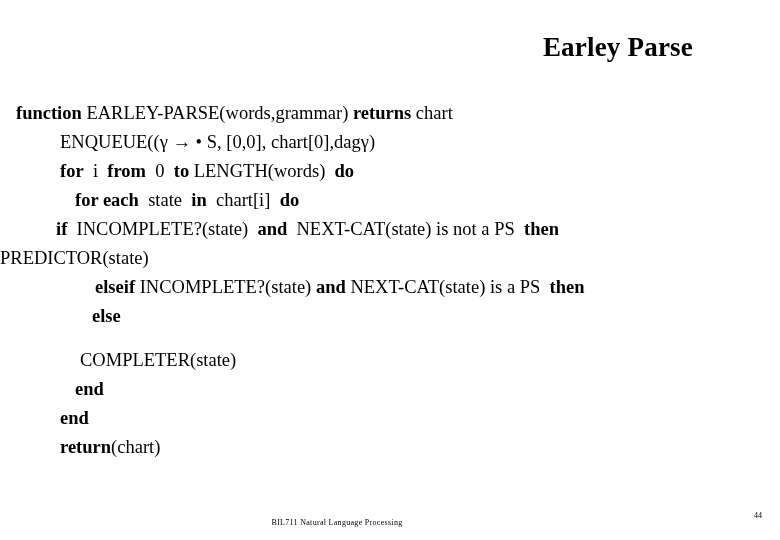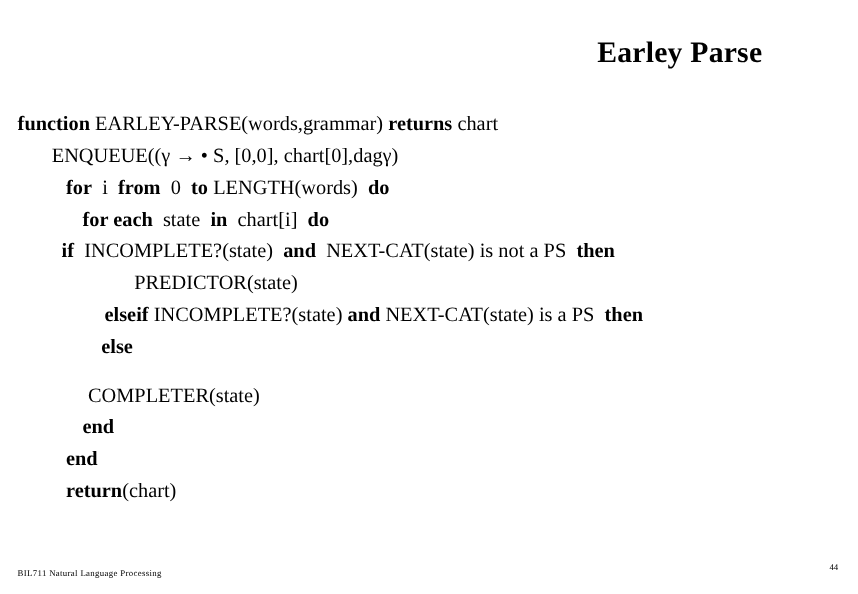--- a/index.html
+++ b/index.html
@@ -47,39 +47,39 @@
     white-space: pre;
   }
   .kw {
     font-weight: bold;
   }
   .rest {
     font-weight: normal;
   }
   
   .ind-0 { padding-left: 16px; }
-  .ind-1 { padding-left: 47px; }
+  .ind-1 { padding-left: 60px; }
   .ind-2 { padding-left: 60px; }
   .ind-3 { padding-left: 75px; }
   .ind-4 { padding-left: 56px; }
-  .ind-5 { padding-left: 122px; }
+  .ind-5 { }
   .ind-6 { padding-left: 95px; }
   .ind-7 { padding-left: 122px; }
   .ind-8 { padding-left: 92px; }
   .ind-9 { padding-left: 80px; margin-top: 15px; }
   .ind-10 { padding-left: 75px; }
   .ind-11 { padding-left: 60px; }
   .ind-12 { padding-left: 60px; }
 
   .footer {
     position: absolute;
-    left: 16px;
+    left: 0;
     top: 511px;
     width: 674px;
-    text-align: left;
+    text-align: center;
   }
   .footer-text {
     font-family: "Liberation Serif", "DejaVu Serif", serif;
     font-size: 8px;
     color: #000000;
     letter-spacing: 0.3px;
   }
   .page-number {
     position: absolute;
     right: 18px;

